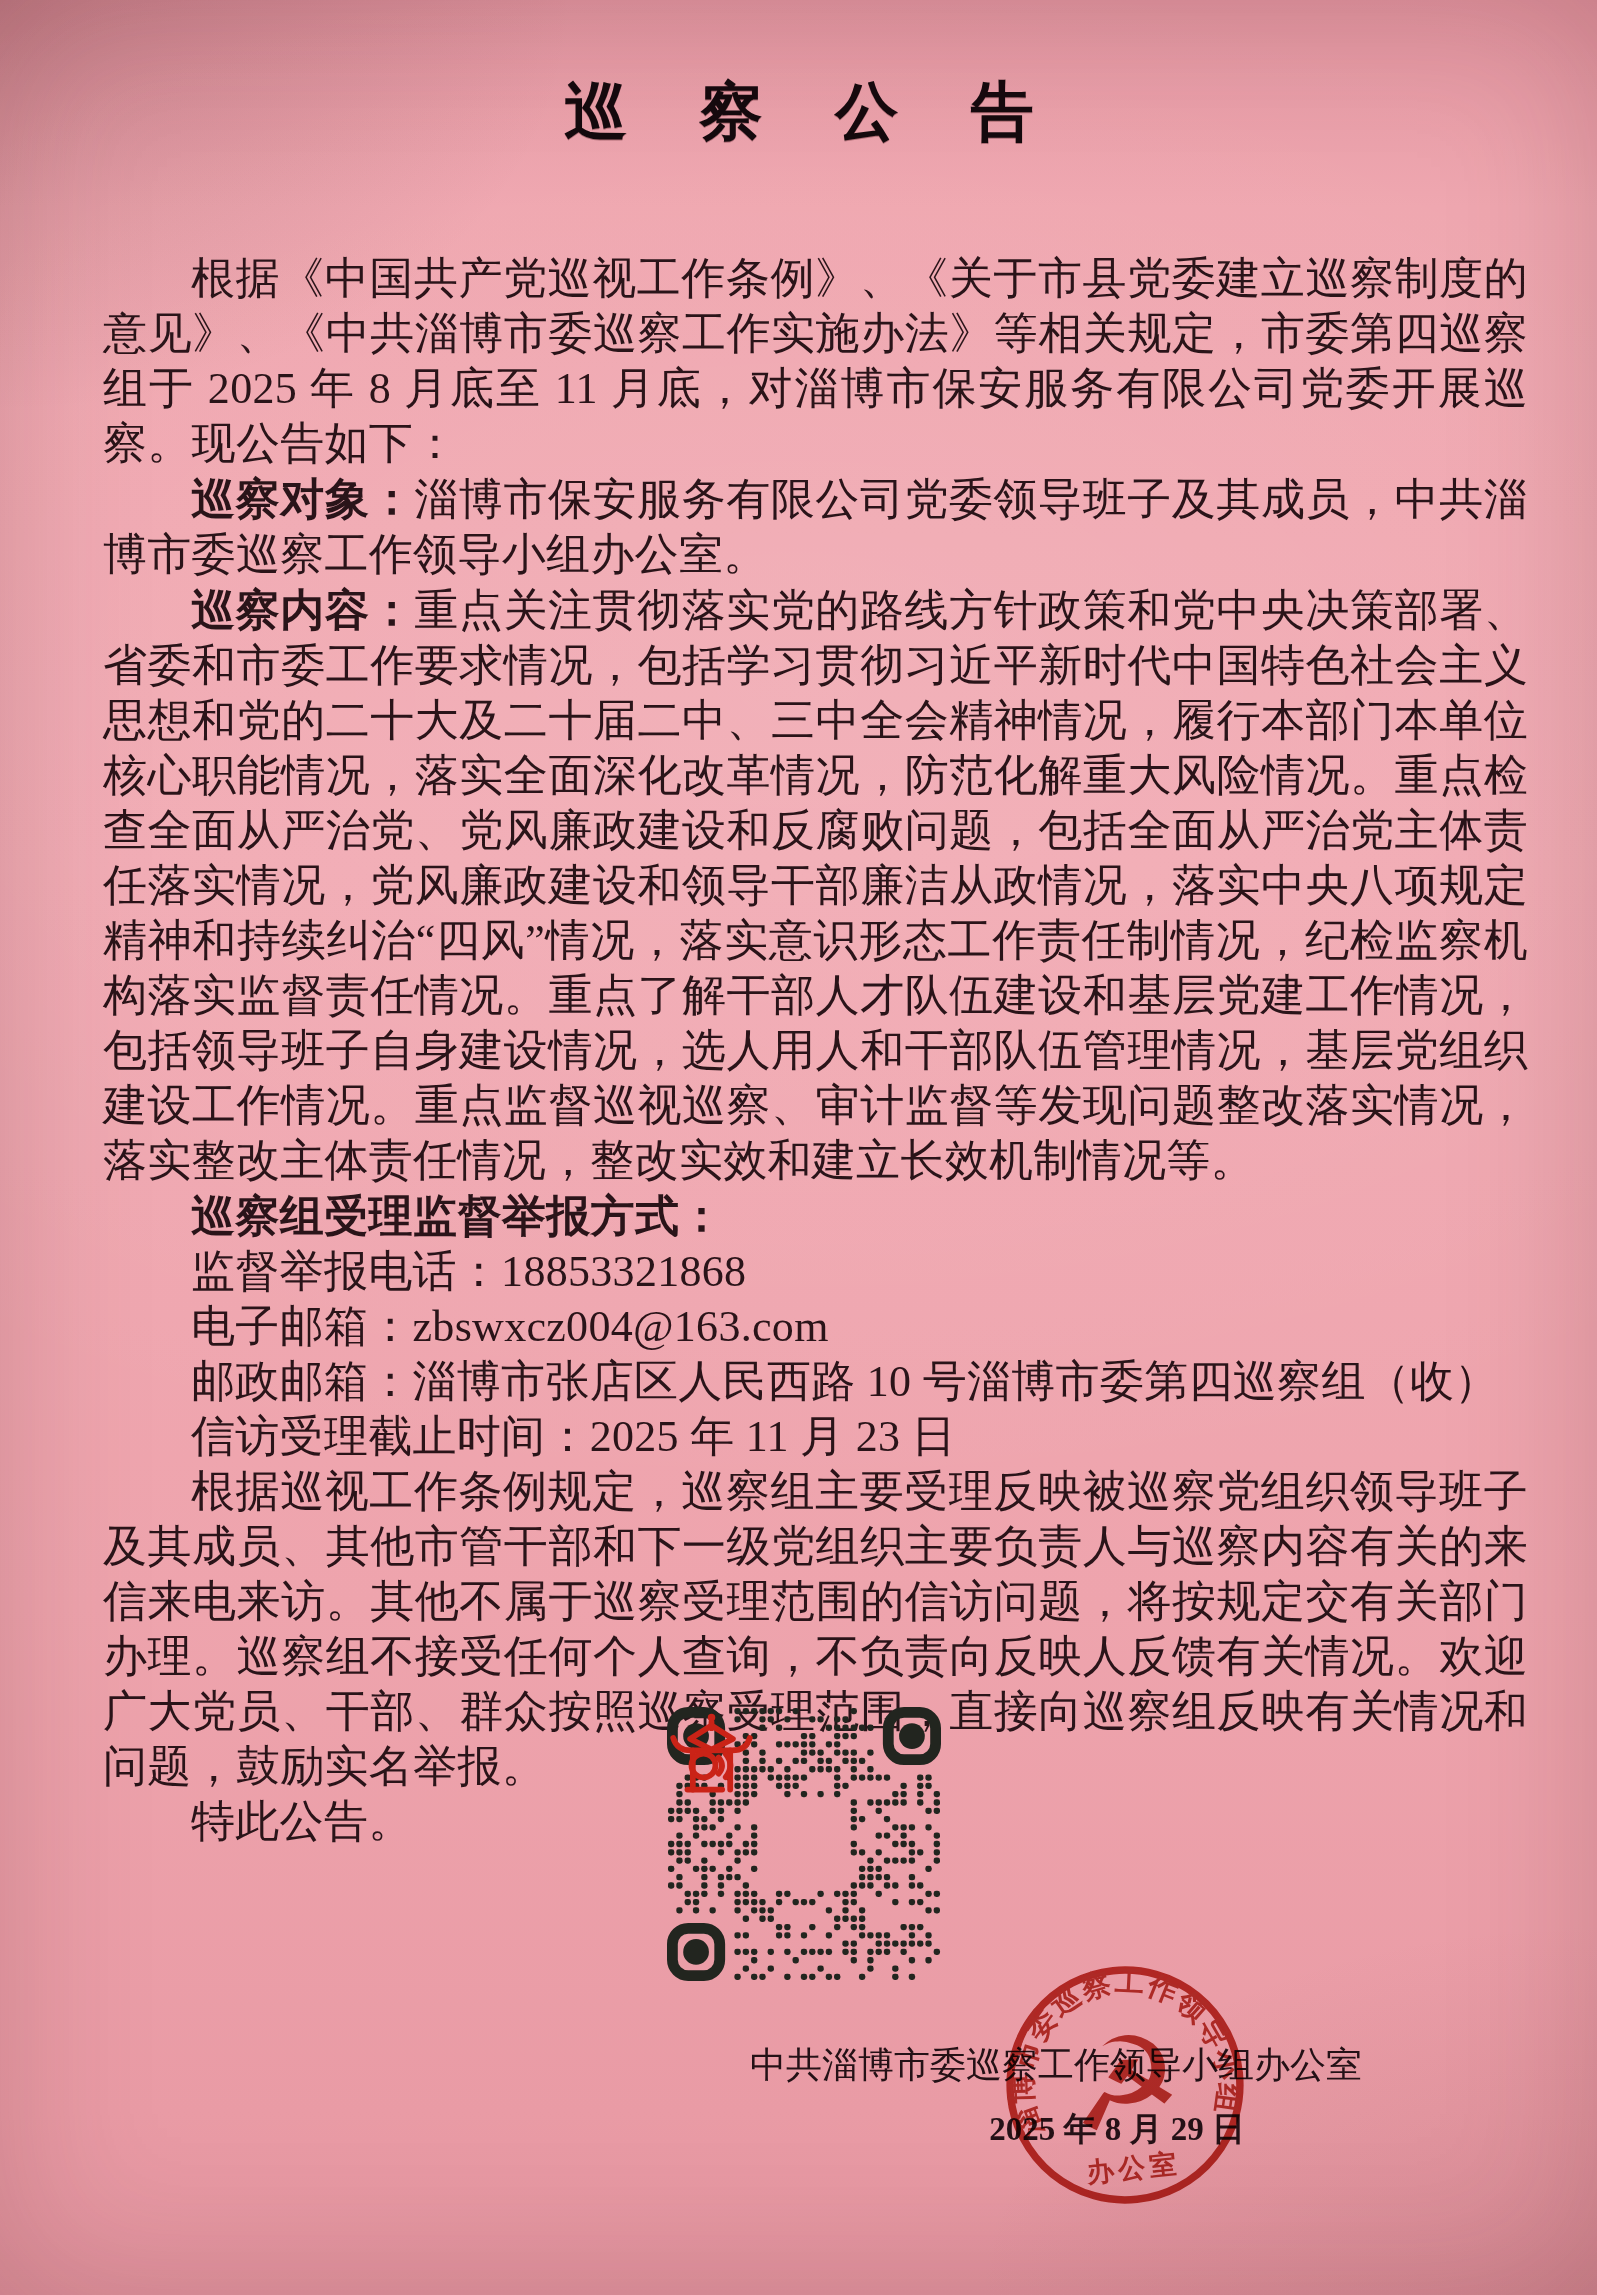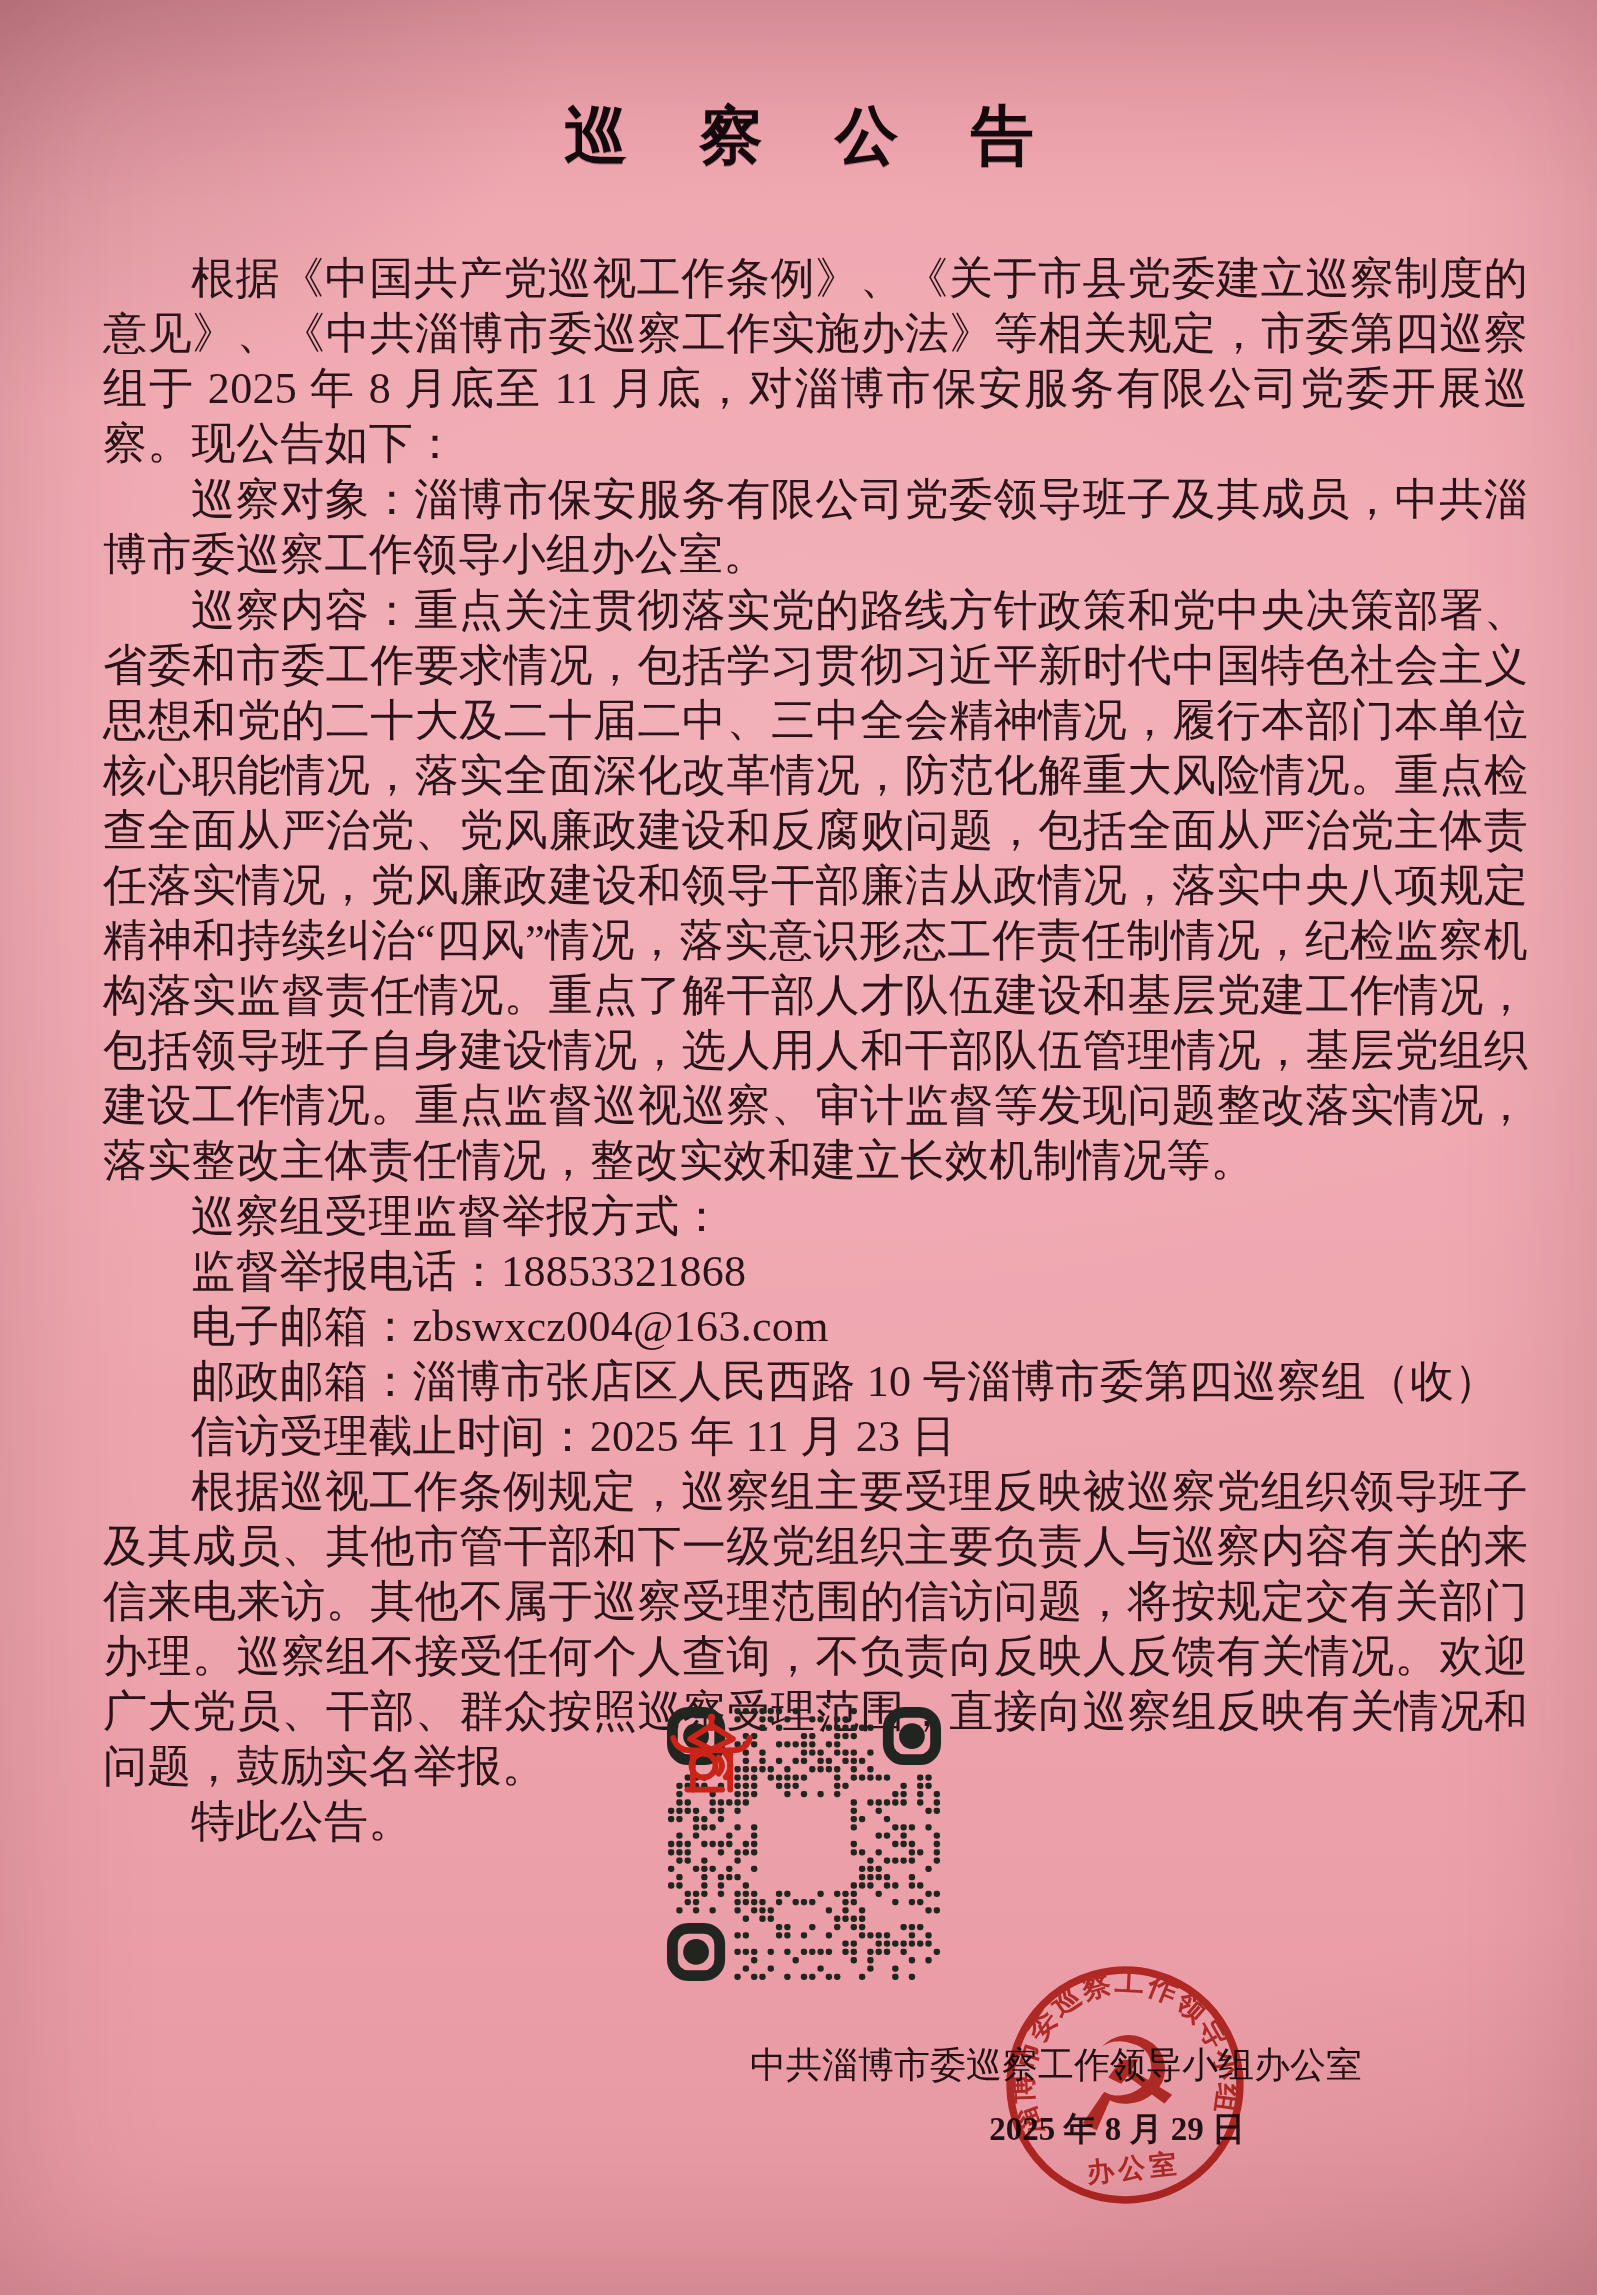--- a/index.html
+++ b/index.html
@@ -15,40 +15,40 @@
       radial-gradient(60% 30% at 0% 0%, rgba(60,20,25,0.18), rgba(60,20,25,0) 60%),
       radial-gradient(60% 25% at 100% 100%, rgba(120,60,66,0.14), rgba(120,60,66,0) 65%),
       linear-gradient(180deg,#e295a0 0%,#efa5ae 9%,#f1a9b2 38%,#eea4ad 70%,#e99ba5 92%,#e395a0 100%);
   }
   .page::after{
     content:"";position:absolute;inset:0;pointer-events:none;
     box-shadow:inset 0 0 151px rgba(90,35,42,0.22);
   }
   .title{
     margin:0;
-    padding-top:100px;
+    padding-top:76px;
     text-align:center;
     font-size:63px;line-height:72px;
     font-weight:700;
     color:#150a0e;
     letter-spacing:0.45em;
     padding-left:0.45em; 
     text-shadow:0 0.8px 0 rgba(60,10,15,0.35);
   }
   .body{
     position:absolute;
     left:103px;right:70px;top:251px;
     font-size:44px;line-height:55px;
     text-align:justify;
     text-justify:inter-ideograph;
     letter-spacing:0.3px;
   }
   .body p{margin:0;text-indent:2em;}
   .lbl{
-    font-weight:400;
+    font-weight:700;
     font-family:"Liberation Sans","DejaVu Sans",sans-serif;
     letter-spacing:0.4px;
   }
   .qr-wrap{
     position:absolute;left:667px;top:1707px;
     width:274px;height:274px;
   }
   .qr-wrap svg{position:absolute;inset:0;}
   .qr-logo{
     position:absolute;left:93px;top:87px;width:89px;height:94px;

